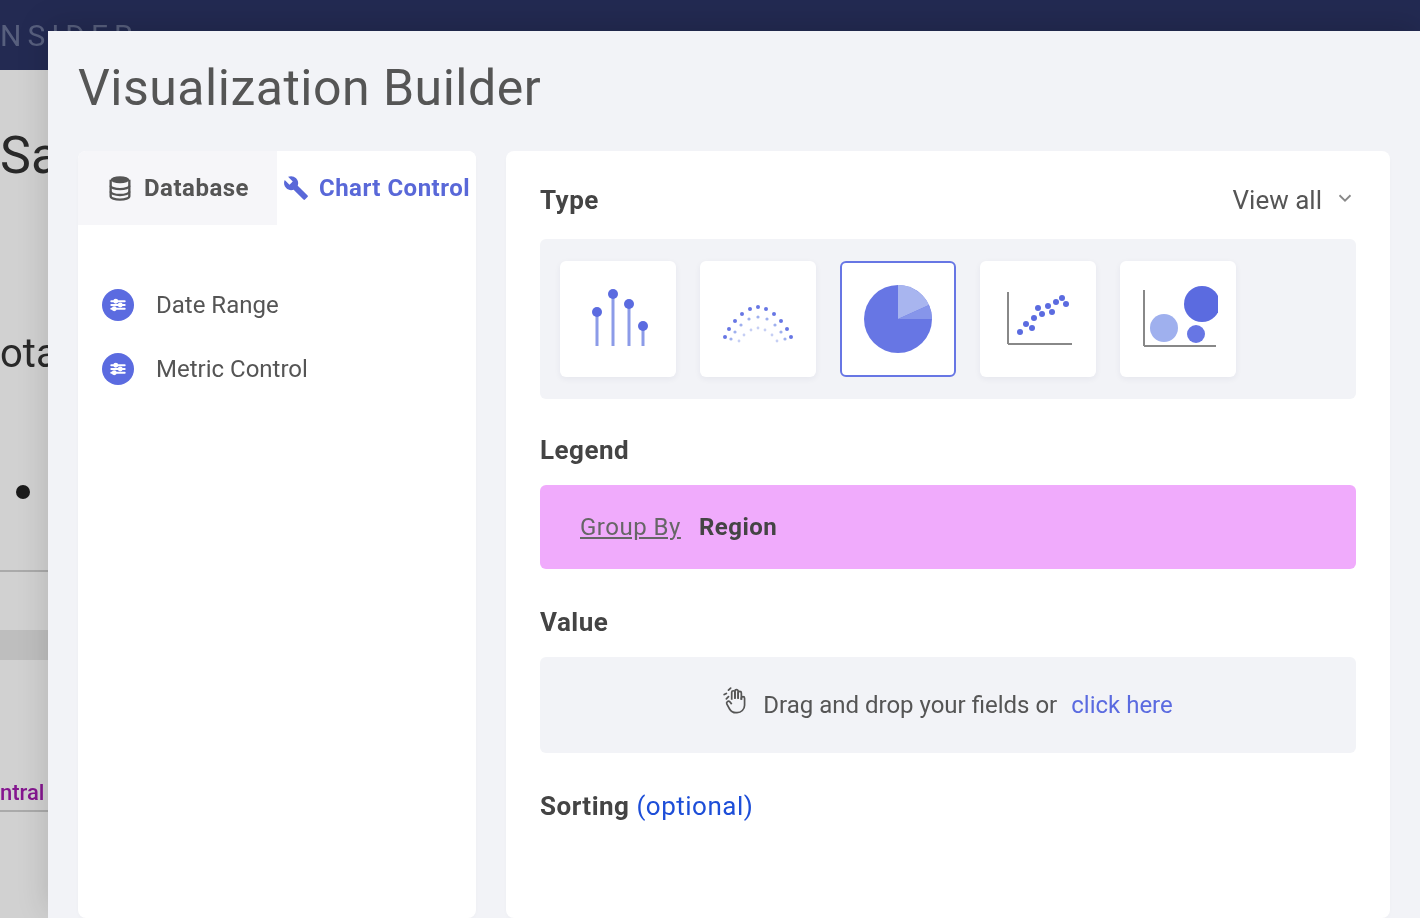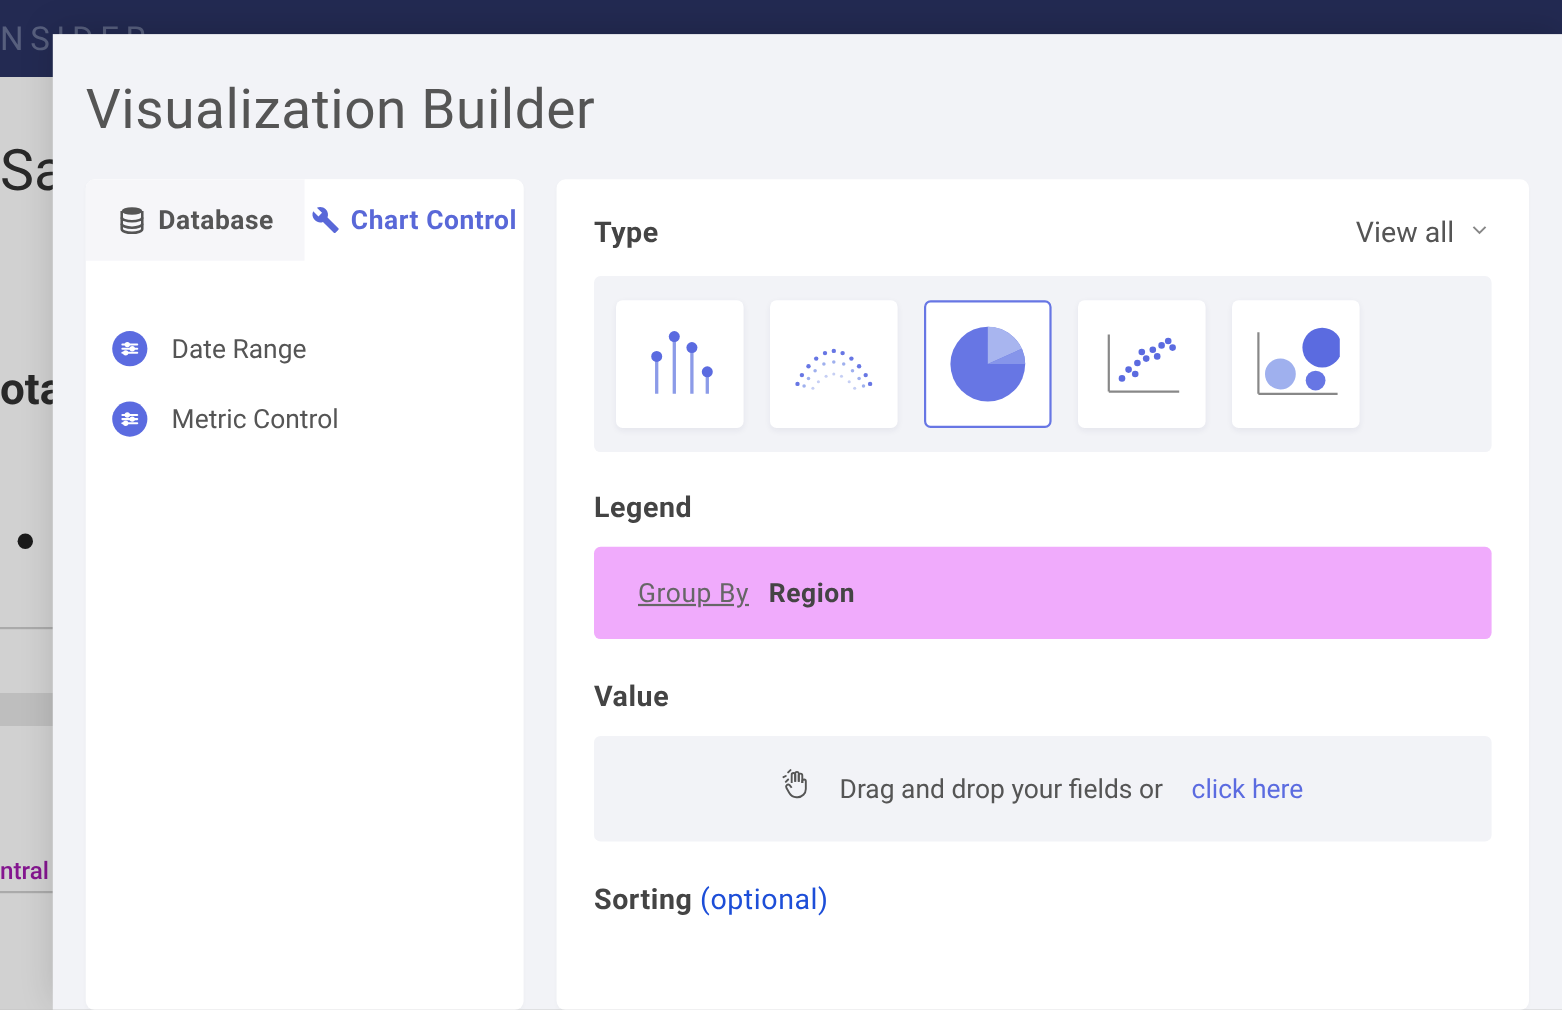--- a/index.html
+++ b/index.html
@@ -16,42 +16,42 @@
     background: #2b3465; color: #6b7499; display: flex; align-items: center;
     padding-left: 0px; font-size: 30px; letter-spacing: 6px; font-weight: 400;
   }
   .bg-body {
     position: absolute; top: 70px; left: 0; right: 0; bottom: 0; background: #fff;
   }
   .bg-heading {
     position: absolute; top: 55px; left: 0; font-size: 52px; font-weight: 400; color: #333;
   }
   .bg-label1 {
-    position: absolute; top: 260px; left: 0; font-size: 40px; color: #333; font-weight: bold;
+    position: absolute; top: 260px; left: 0; font-size: 40px; color: #333;
   }
   .bg-dot {
     position: absolute; top: 415px; left: 16px; width: 14px; height: 14px; border-radius: 50%; background: #222;
   }
   .bg-hr1 { position:absolute; top:500px; left:0; width:48px; height:2px; background:#d0d0d0;}
   .bg-row { position:absolute; top:560px; left:0; width:48px; height:30px; background:#e8e8e8;}
   .bg-hr2 { position:absolute; top:740px; left:0; width:48px; height:2px; background:#d0d0d0;}
   .bg-label2 {
     position: absolute; top: 710px; left: 0; font-size: 22px; color: #a21caf; font-weight:500;
   }
   
   .dim-overlay {
     position: absolute; inset: 0; background: rgba(0,0,0,0.18);
   }
   
   
   .modal {
     position: absolute; top: 31px; left: 48px; right: 0; bottom: 0;
     background: #f2f3f7; border-radius: 0; 
     box-shadow: 0 -6px 30px rgba(0,0,0,0.15);
-    display: flex; flex-direction: column; padding: 40px 30px 0 30px;
+    display: flex; flex-direction: column; padding: 28px 30px 0 30px;
   }
   .modal-title {
     font-size: 50px; font-weight: 400; color: #555; letter-spacing: 0.5px; margin-bottom: 34px;
   }
   .modal-body {
     display: flex; gap: 30px; flex: 1; min-height: 0;
   }
   
   
   .left-panel {
@@ -104,21 +104,21 @@
   
   .legend-box {
     background: #f0abfc; border-radius: 6px; padding: 28px 40px; margin-top: 20px; margin-bottom: 38px;
     display:flex; gap: 18px; align-items:center;
   }
   .group-by-label { font-size: 24px; color:#666; text-decoration: underline; letter-spacing:0.5px;}
   .group-by-value { font-size: 24px; color:#444; font-weight:700; letter-spacing:0.5px;}
   
   .value-box {
     background: #f2f3f7; border-radius: 6px; padding: 30px 40px; margin-top:20px; margin-bottom: 38px;
-    display:flex; gap: 26px; align-items:center; justify-content:center;
+    display:flex; gap: 14px; align-items:center; justify-content:center;
     font-size: 24px; color:#555;
   }
   .value-box .link { color:#5b6be0; cursor:pointer;}
   
 </style>
 </head>
 <body>
 
 <div class="bg-app">
   <div class="bg-topbar">

